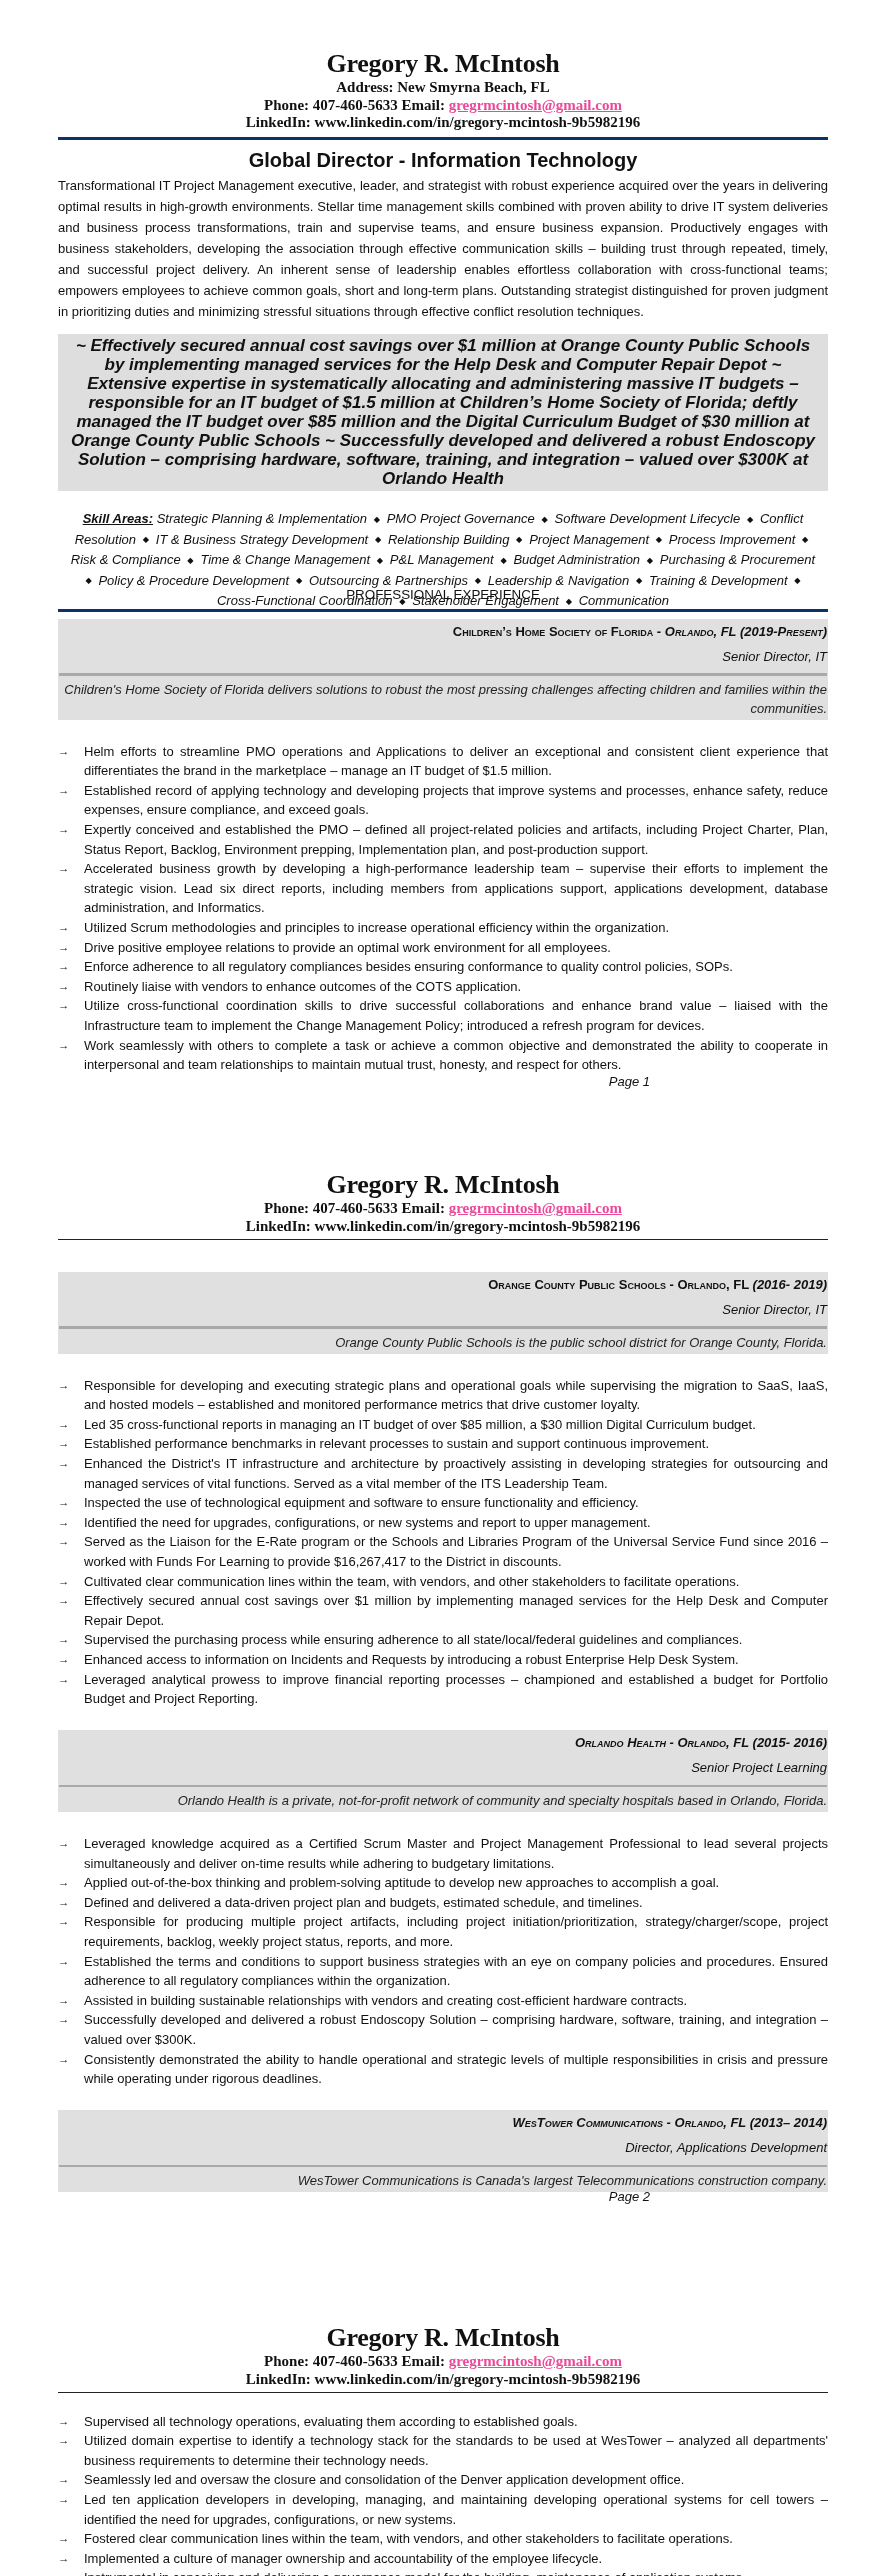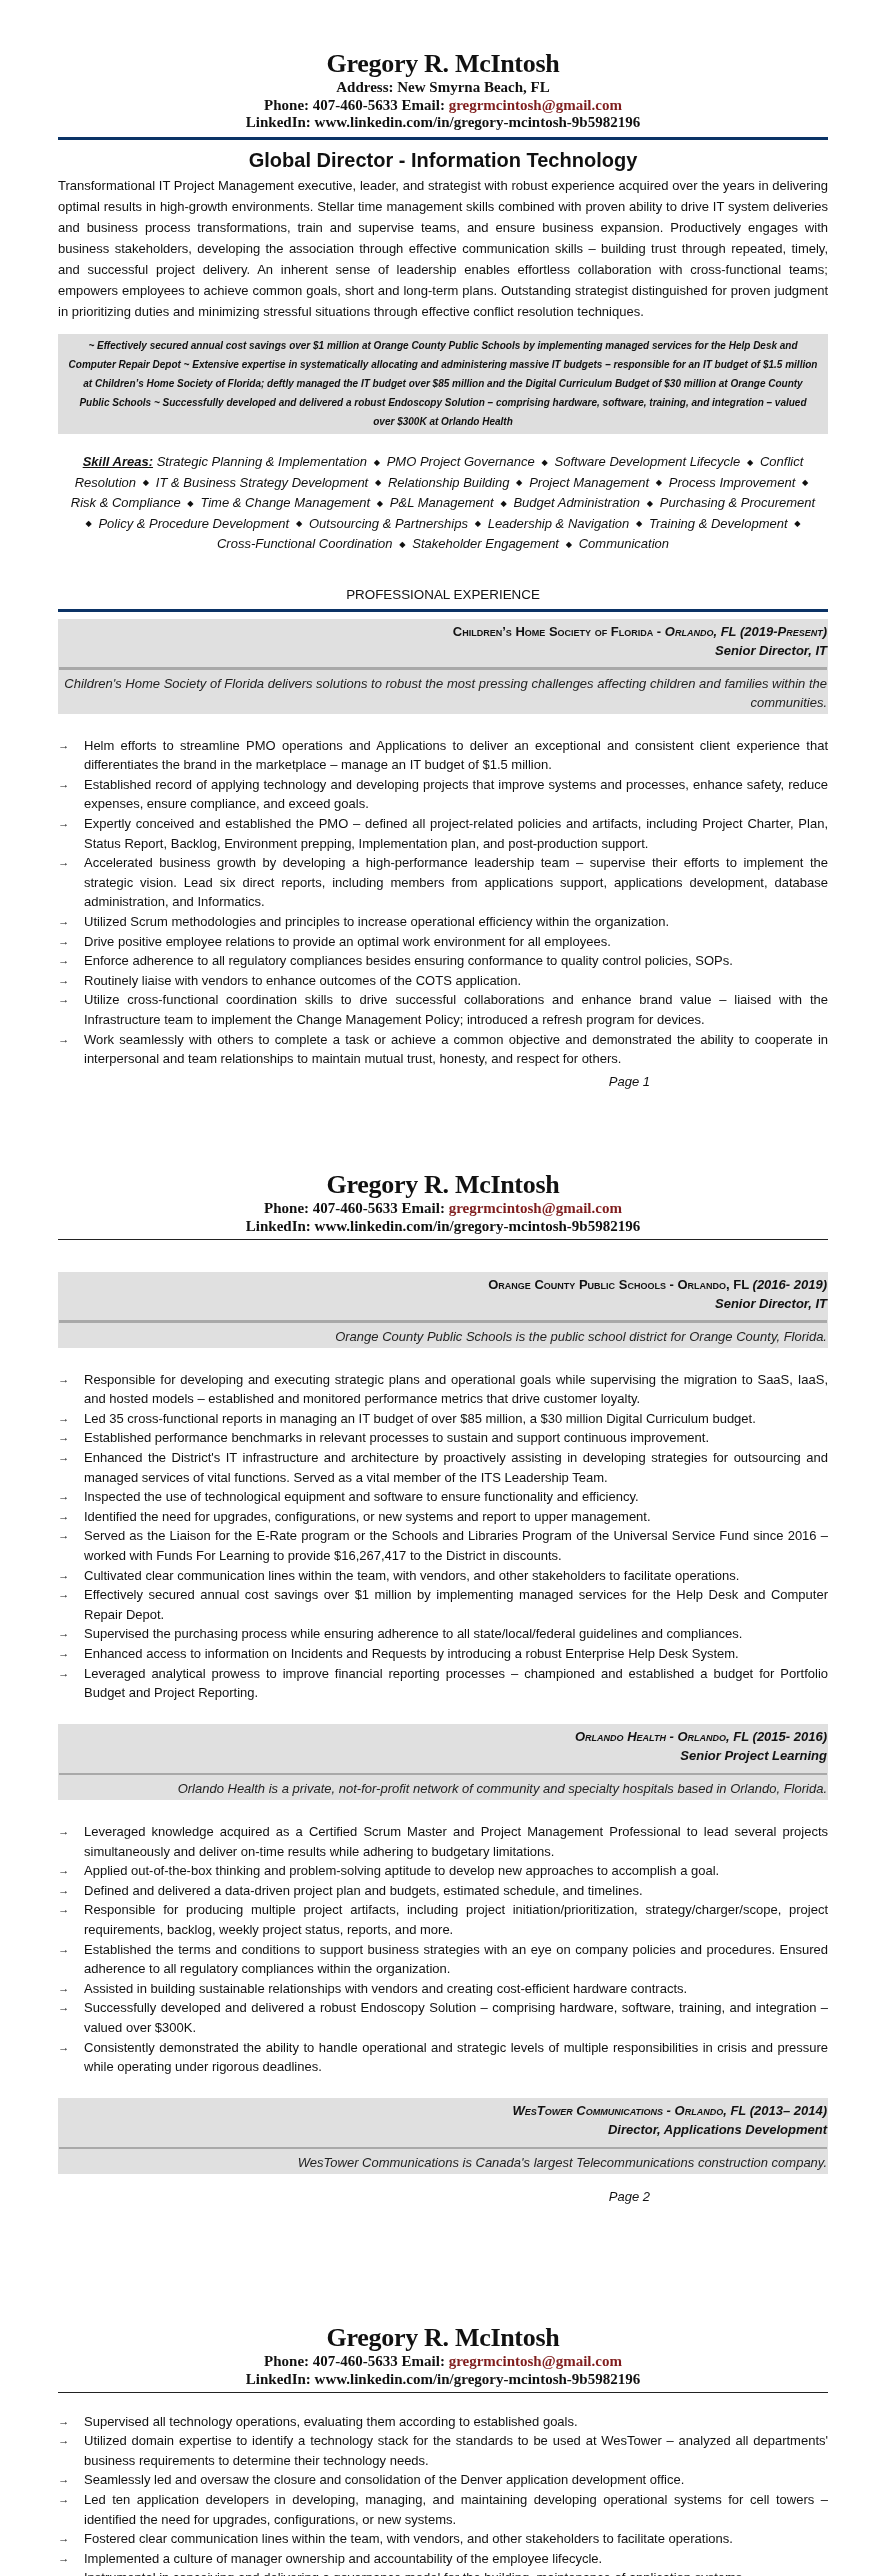--- a/index.html
+++ b/index.html
@@ -7,40 +7,40 @@
          font-family: "Liberation Sans", sans-serif; color: #111; }
   .page { position: absolute; left: 0; width: 712px; }
   .p1 { top: 0; height: 1133px; }
   .p2 { top: 1133px; height: 1133px; }
   .p3 { top: 2267px; height: 1133px; }
   .content { position: absolute; left: 58px; width: 770px; }
 
   .hdr { text-align: center; font-family: "Liberation Serif", serif; font-weight: bold; }
   .hdr .name { font-size: 26px; line-height: 30px; letter-spacing: -0.3px; }
   .hdr .line { font-size: 15px; line-height: 17.5px; }
-  .hdr a { color: #7f1d1d; }
+  .hdr a { color: #ec4899; text-decoration: underline; }
   .rule-blue { height: 2.6px; background: #0b3366; margin: 0; }
   .rule-black { height: 1px; background: #222; }
 
   .summary-title { text-align: center; font-weight: bold; font-size: 20px; margin: 9.3px 0 3.1px; }
   .summary { font-size: 13px; line-height: 21px; text-align: justify; }
 
   .highlights { background: #dedede; margin-top: 11.3px; padding: 2.1px 10.3px 3.1px;
-    font-size: 10px; line-height: 19px; font-weight: bold; font-style: italic; text-align: center; }
+    font-size: 17px; line-height: 19px; font-weight: bold; font-style: italic; text-align: center; }
 
   .skills { text-align: center; font-size: 13px; line-height: 20px; font-style: italic; margin: 18.5px 7.2px 0; }
   .skills .lbl { font-weight: bold; text-decoration: underline; }
   .skills .sep { font-style: normal; font-size: 8.2px; padding: 0 3.1px; vertical-align: 1.5px; }
 
   .section-title { text-align: center; font-weight: normal; font-size: 13.4px; margin: 0 0 7.2px; }
 
   .jobbox { background: #e0e0e0; padding: 4.1px 1px 2.1px; text-align: right; }
   .jobbox .company { font-size: 13px; font-weight: bold; font-variant: small-caps; line-height: 18.5px; }
   .jobbox .company .loc { font-style: italic; }
-  .jobbox .title { font-size: 13px; font-weight: bold; font-style: italic; line-height: 18.5px; }
+  .jobbox .title { font-size: 13px; font-weight: normal; font-style: italic; line-height: 18.5px; margin-top: 6px; }
   .jobbox .sep { height: 2.6px; background: #a9a9a9; margin: 7.2px 0 4.1px; }
   .jobbox .desc { font-size: 13px; font-style: italic; line-height: 19px; color: #222; }
 
   ul.bullets { list-style: none; margin: 21.6px 0 0; padding: 0; }
   ul.bullets li { position: relative; padding-left: 26px; font-size: 13px; line-height: 19.6px;
     text-align: justify; margin-bottom: 0; }
   ul.bullets li .arrow { position: absolute; left: 0; top: 0; width: 15.5px; font-size: 11.3px; }
 
   .pagenum { position: absolute; right: 62px; font-size: 13px; font-style: italic; margin-top: 12px; }
 </style>

